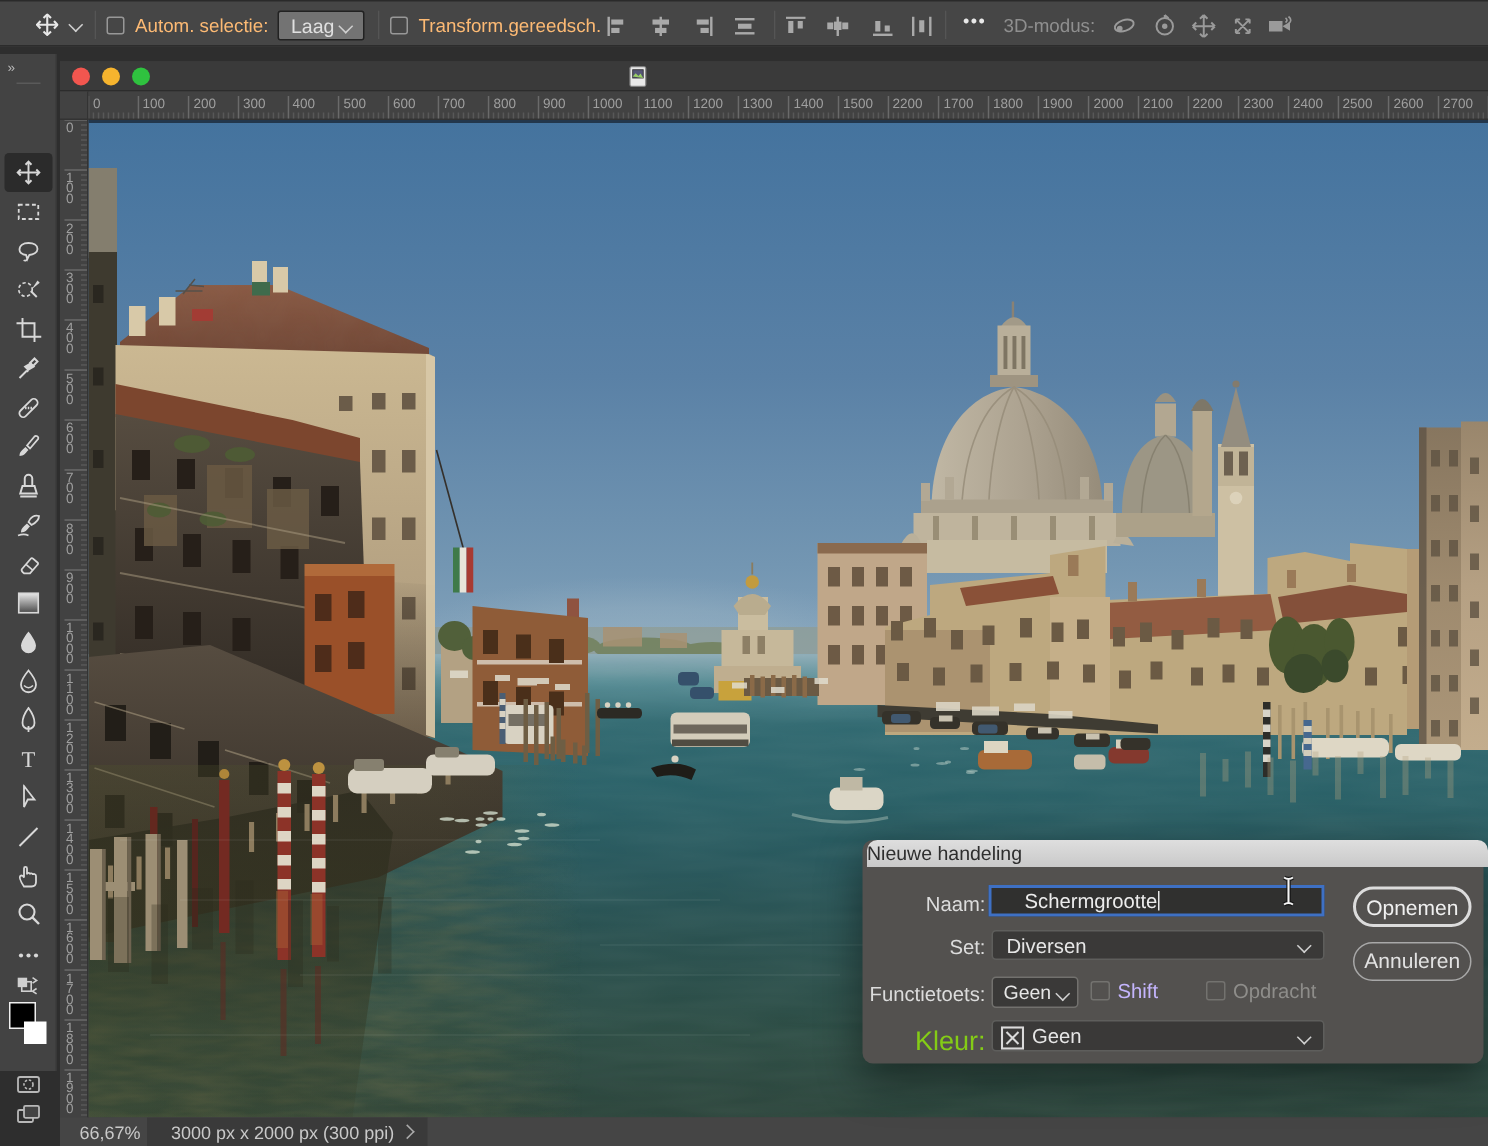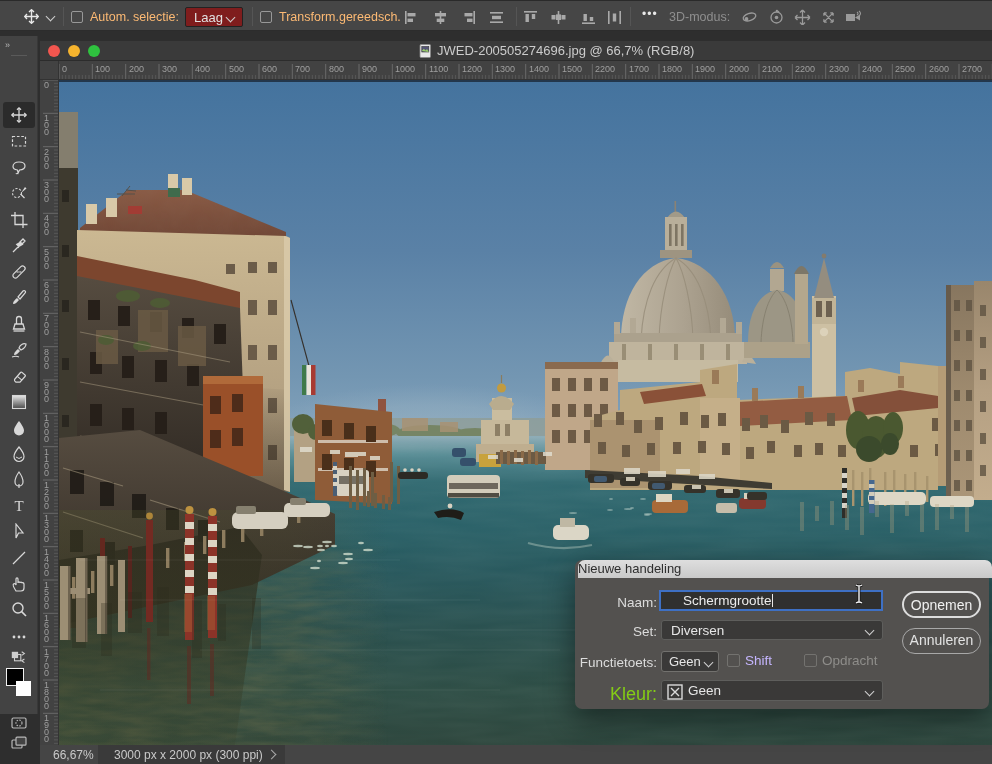--- a/index.html
+++ b/index.html
@@ -2,21 +2,21 @@
 <html><head><meta charset="utf-8"><style>
 *{margin:0;padding:0;box-sizing:border-box}
 html,body{width:992px;height:764px;overflow:hidden;background:#2e2e2e;
   font-family:"Liberation Sans",sans-serif;-webkit-font-smoothing:antialiased}
 #app{position:absolute;left:0;top:0;width:992px;height:764px}
 
 #optbar{position:absolute;left:0;top:0;width:992px;height:31px;background:#464646;border-top:1px solid #2a2a2a;border-bottom:1px solid #2c2c2c;color:#d6d6d6;font-size:13px}
 .sep{position:absolute;top:6px;width:1px;height:19px;background:#3a3a3a;border-right:1px solid #555}
 .cb{position:absolute;width:12px;height:12px;border:1px solid #989898;border-radius:2px;top:10px}
 .obtxt{position:absolute;top:9px;color:#fdba74;font-size:12.5px}
-#laag{position:absolute;left:185px;top:6px;width:58px;height:20px;background:#7f1d1d;border:1px solid #222;border-radius:2px;color:#e0e0e0;font-size:13px;line-height:19px;padding-left:8px}
+#laag{position:absolute;left:185px;top:6px;width:58px;height:20px;background:#737373;border:1px solid #222;border-radius:2px;color:#e0e0e0;font-size:13px;line-height:19px;padding-left:8px}
 .chev{display:inline-block;width:7px;height:7px;border-left:1.6px solid #cfcfcf;border-bottom:1.6px solid #cfcfcf;transform:rotate(-45deg)}
 .alico{position:absolute;top:10px}
 
 #tools{position:absolute;left:0;top:36px;width:38px;height:678px;background:#434343;border-right:1px solid #383838}
 #tools .sel{position:absolute;left:3px;top:66px;width:32px;height:26px;background:#2b2b2b;border-radius:3px}
 .ticon{position:absolute;left:50%;transform:translateX(-50%)}
 
 #win{position:absolute;left:40px;top:41px;width:952px;height:723px;background:#424242}
 #titlebar{position:absolute;left:0;top:0;width:952px;height:20px;background:#3a3a3a;border-bottom:1px solid #2c2c2c}
 .tl{position:absolute;top:4px;width:12px;height:12px;border-radius:50%}
@@ -258,21 +258,20 @@
 <div id="win">
  <div id="titlebar">
   <div class="tl" style="left:8px;background:#f2564f"></div>
   <div class="tl" style="left:28px;background:#f6b42e"></div>
   <div class="tl" style="left:48px;background:#2fc23f"></div>
   <svg style="position:absolute;left:379px;top:3px" width="13" height="14" viewBox="0 0 13 14">
           <rect x="1" y="0.5" width="10.5" height="13" rx="1" fill="#e8e8e8" stroke="#888" stroke-width="0.8"></rect>
           <rect x="2.8" y="2.5" width="7" height="5.5" fill="#557" stroke="#333" stroke-width="0.6"></rect>
           <path d="M2.8 7l2-2.2 1.8 1.8L8 5l1.8 3z" fill="#9c6"></path>
         </svg>
-  <div id="tbtitle" style="left:397px">JWED-200505274696.jpg @ 66,7% (RGB/8)</div>
  </div>
  <div id="rcorner"></div>
  <div id="rtop">
         <svg width="933" height="19" style="position:absolute">
           <g stroke="#6a6a6a">
             <path d="M0.0 3 V19"></path>
             <path d="M33.3 3 V19"></path>
             <path d="M66.7 3 V19"></path>
             <path d="M100.0 3 V19"></path>
             <path d="M133.3 3 V19"></path>

